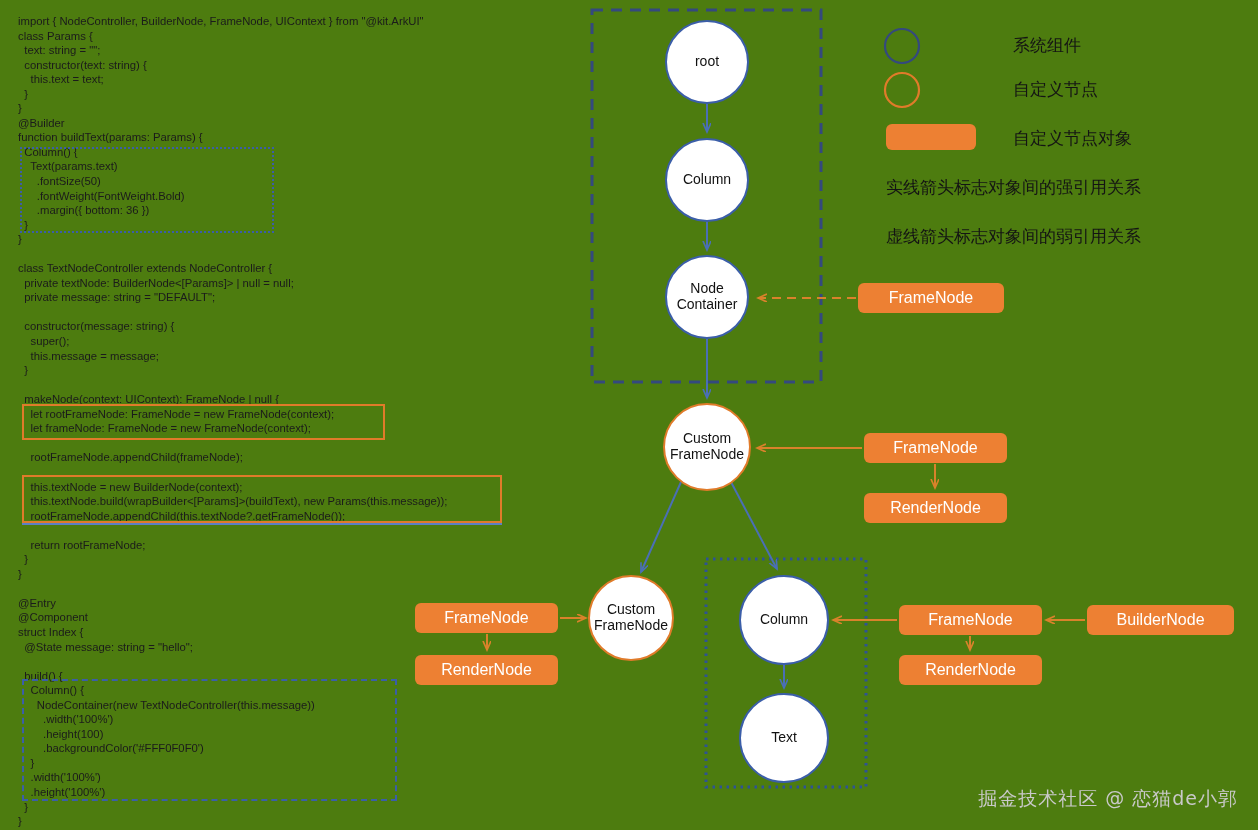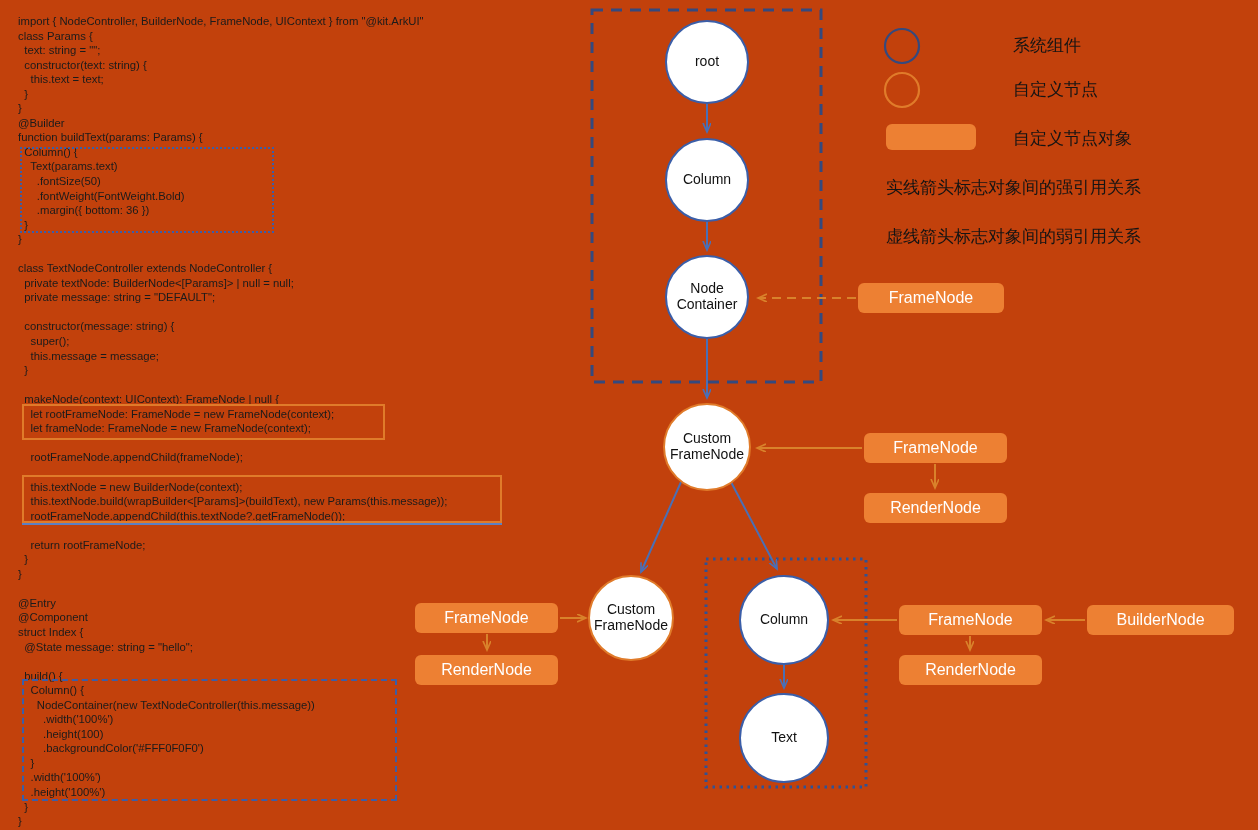--- a/index.html
+++ b/index.html
@@ -4,21 +4,21 @@
 <style>
   html,body{margin:0;padding:0;background:#ffffff;}
   body{
     font-family:"Liberation Sans","DejaVu Sans",sans-serif;
     -webkit-font-smoothing:antialiased;
   }
   #stage{
     position:relative;
     width:1258px;
     height:830px;
-    background:#c2410c;
+    background:#4d7c0f;
     overflow:hidden;
   }
 
   
   #code-panel{
     position:absolute;
     left:18px; top:14px;
     width:530px;
     font-size:11.3px;
     line-height:14.55px;
@@ -175,13 +175,14 @@
       <text class="legend-text" x="1013" y="90">自定义节点</text>
 
       <rect x="886" y="124" width="90" height="26" rx="6" ry="6" fill="#ed8033"></rect>
       <text class="legend-text" x="1013" y="139">自定义节点对象</text>
 
       <text class="legend-line" x="886" y="188">实线箭头标志对象间的强引用关系</text>
       <text class="legend-line" x="886" y="237">虚线箭头标志对象间的弱引用关系</text>
     </g>
   </svg>
 
+  <div class="watermark">掘金技术社区 @ 恋猫de小郭</div>
 </div>
 
 </body></html>

